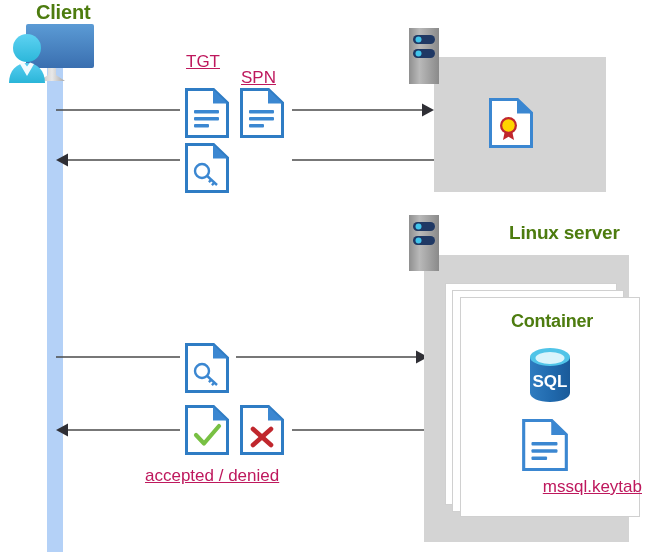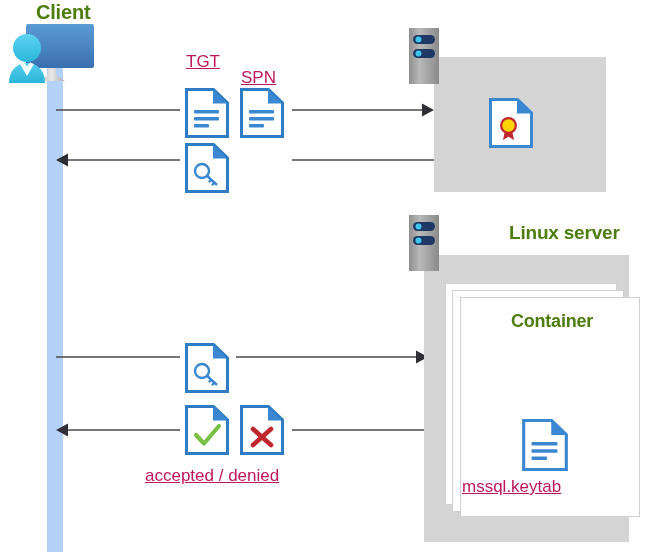--- a/index.html
+++ b/index.html
@@ -80,21 +80,21 @@
     font-size: 17px;
     white-space: nowrap;
     text-align: right;
   }
 
   
   #keytab-label {
     left: 462px;
     top: 477px;
     width: 180px;
-    text-align: left;
+    text-align: right;
     font-size: 17px;
   }
 
   
   #client-lifeline {
     left: 47px;
     top: 62px;
     width: 16px;
     height: 490px;
     background: #b4d1f7;
@@ -354,20 +354,35 @@
   </div>
 
   <div class="abs title-bold" id="linux-title">Linux server</div>
 
   <div class="abs card" id="card-back"></div>
   <div class="abs card" id="card-mid"></div>
   <div class="abs card" id="card-front"></div>
 
   <div class="abs title-bold" id="container-title">Container</div>
 
+  <div class="abs icon-wrap" id="sql-db">
+    <svg width="52" height="56" viewBox="0 0 52 56">
+      <defs>
+        <linearGradient id="sqlBody" x1="0" y1="0" x2="1" y2="0">
+          <stop offset="0%" stop-color="#2f7cc0"></stop>
+          <stop offset="55%" stop-color="#2069ad"></stop>
+          <stop offset="100%" stop-color="#1a5a99"></stop>
+        </linearGradient>
+      </defs>
+      <path d="M6 10 h40 v36 c0 5 -9 9 -20 9 c-11 0 -20 -4 -20 -9 z" fill="url(#sqlBody)"></path>
+      <ellipse cx="26" cy="10" rx="20" ry="9" fill="#50c4e8"></ellipse>
+      <ellipse cx="26" cy="11" rx="14.5" ry="6" fill="#d9f4fc"></ellipse>
+      <text x="26" y="40" text-anchor="middle" font-family="'Liberation Sans', sans-serif" font-size="17" font-weight="bold" fill="#ffffff">SQL</text>
+    </svg>
+  </div>
 
   <div class="abs icon-wrap" id="doc-keytab">
     <svg width="46" height="52" viewBox="0 0 44 50">
       <path d="M1.5 1.5 h27 l14 13.5 v33.5 h-41 z" fill="#ffffff" stroke="#3b87d1" stroke-width="3"></path>
       <path d="M28 1.5 l14.5 14 h-14.5 z" fill="#3b87d1"></path>
       <g fill="#3b87d1">
         <rect x="9" y="22" width="25" height="3.4" rx="1"></rect>
         <rect x="9" y="29" width="25" height="3.4" rx="1"></rect>
         <rect x="9" y="36" width="15" height="3.4" rx="1"></rect>
       </g>

